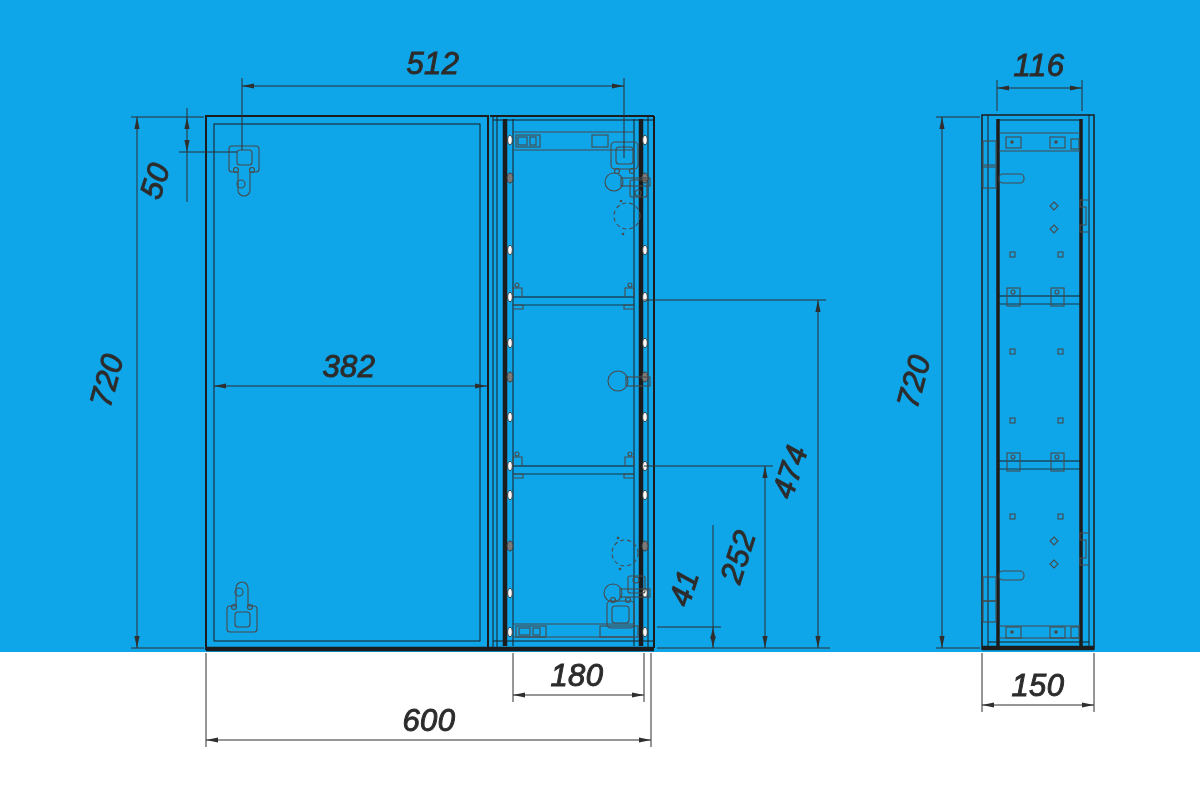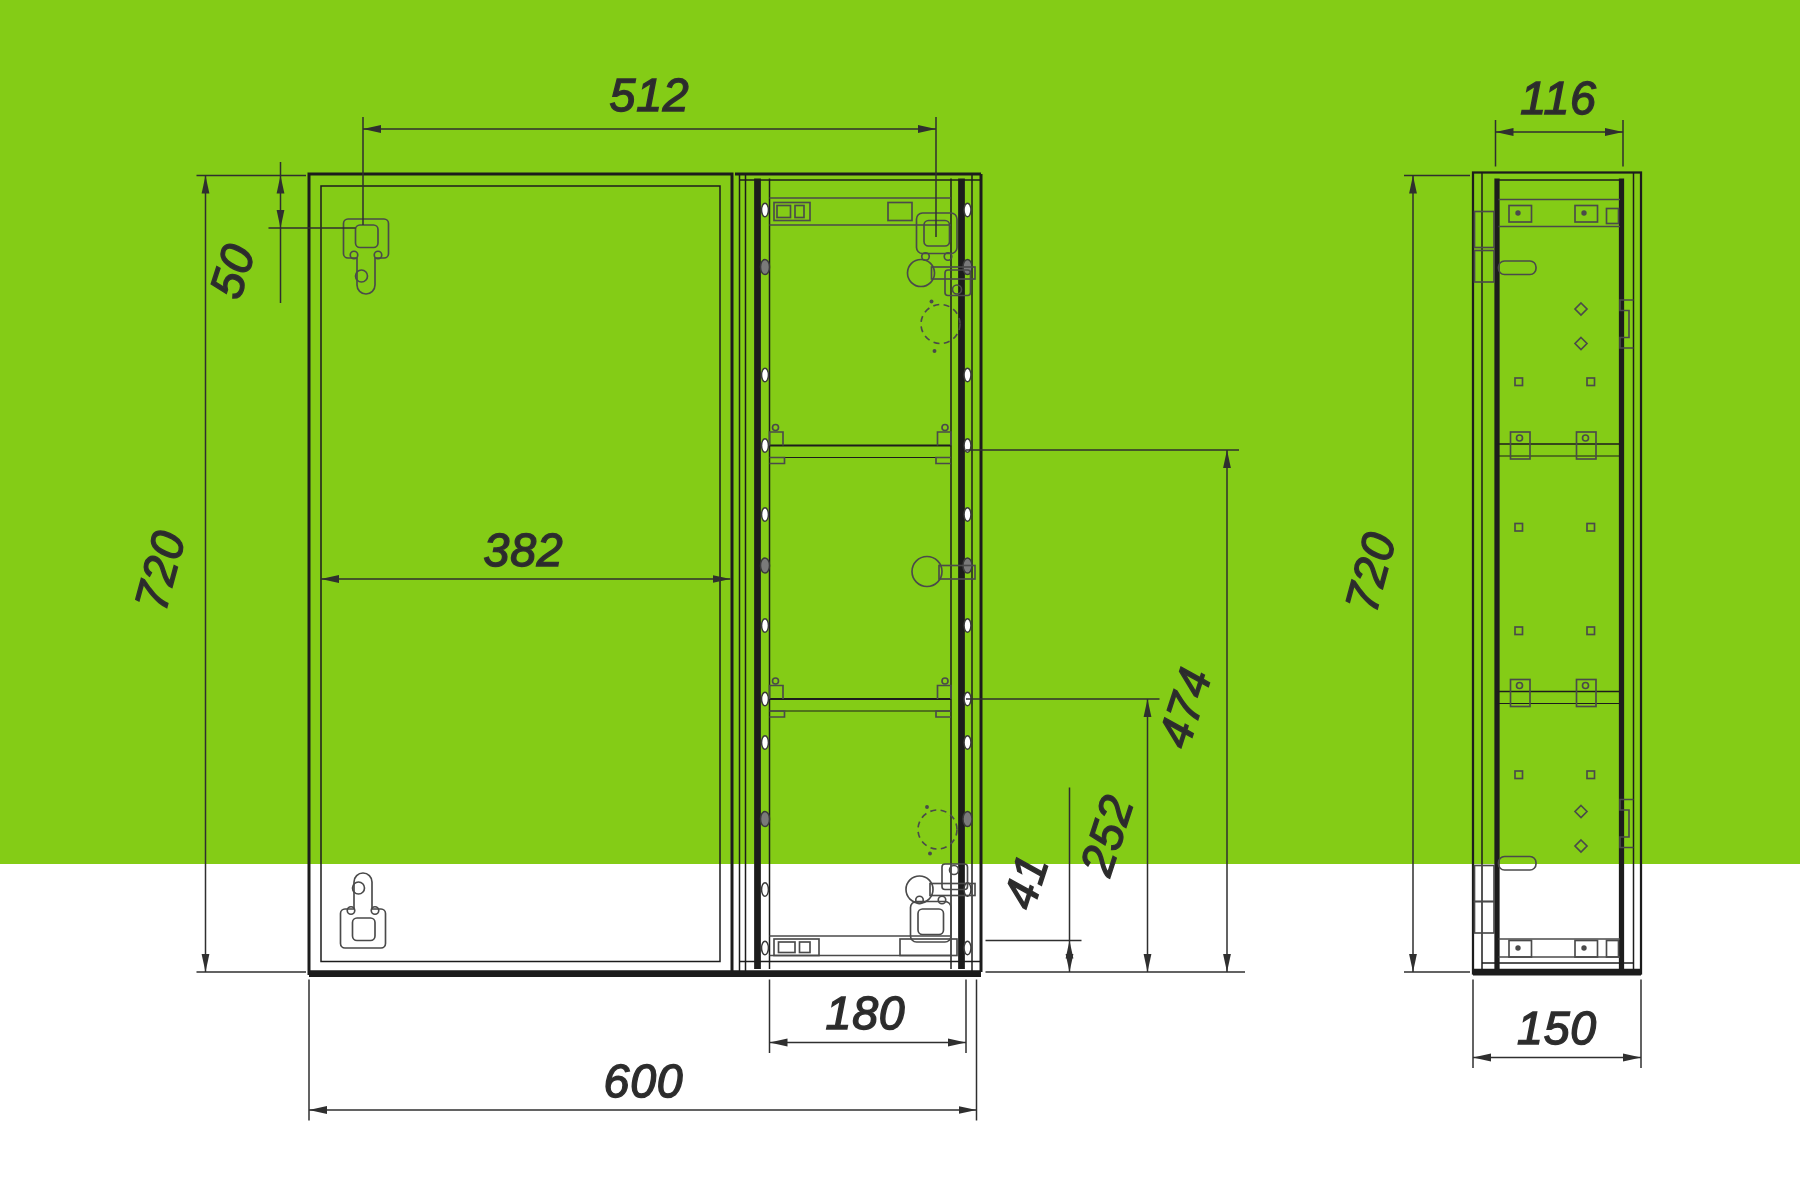--- a/index.html
+++ b/index.html
@@ -6,22 +6,22 @@
     margin: 0;
     padding: 0;
     background: #ffffff;
     width: 1200px;
     height: 800px;
     overflow: hidden;
   }
   .stage {
     position: relative;
     width: 1200px;
-    height: 576px;
-    background: #84cc16;
+    height: 652px;
+    background: #0ea5e9;
   }
   svg { display: block; }
   .ln   { stroke:#1c1c1c; fill:none; stroke-linecap:butt; }
   .w08  { stroke-width:0.8; }
   .w1   { stroke-width:1; }
   .w12  { stroke-width:1.2; }
   .w15  { stroke-width:1.5; }
   .w2   { stroke-width:2; }
   .w35  { stroke-width:3.5; }
   .w4   { stroke-width:4.5; }

